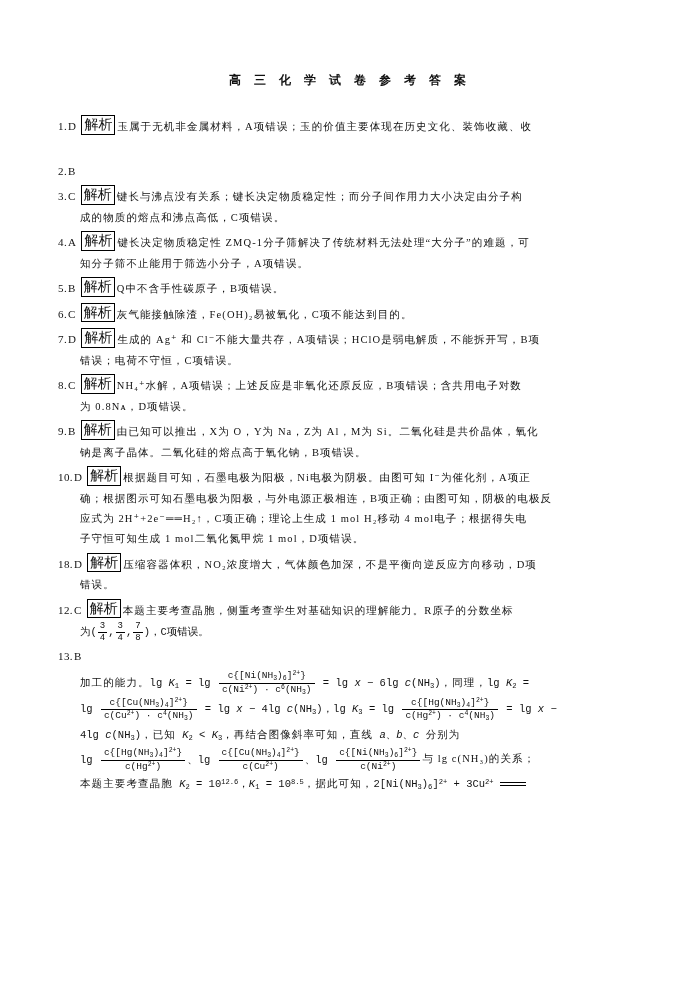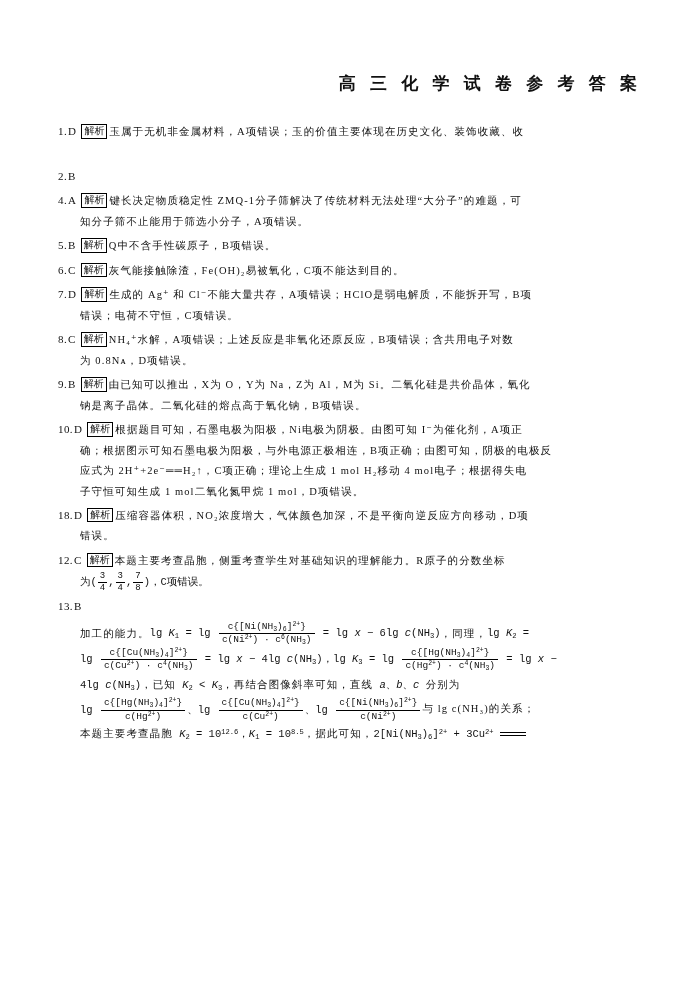--- a/index.html
+++ b/index.html
@@ -16,22 +16,22 @@
     overflow: hidden;
   }
   .page {
     position: relative;
     width: 700px;
     height: 983px;
     box-sizing: border-box;
     padding: 0 58px;
   }
   .doc-title {
-    text-align: right;
-    font-size: 17px;
+    text-align: center;
+    font-size: 12px;
     font-weight: bold;
     letter-spacing: 5px;
     margin-top: 72px;
     margin-bottom: 26px;
     font-family: "Liberation Serif", "DejaVu Serif", serif;
   }
   .qitem {
     font-size: 10.5px;
     line-height: 1.95;
     margin-bottom: 3px;
@@ -43,21 +43,21 @@
   }
   .ans {
     font-size: 11px;
     padding-left: 1px;
     padding-right: 3px;
   }
   .tag {
     display: inline-block;
     border: 1px solid #000;
     padding: 0 2px;
-    font-size: 10px;
+    font-size: 14px;
     line-height: 1.25;
     margin: 0 2px;
     vertical-align: 1px;
     letter-spacing: 0;
   }
   .body-text {
     letter-spacing: 1.1px;
   }
   .indent {
     display: inline-block;
@@ -123,20 +123,24 @@
 
   <div class="qitem">
     <span class="qnum">1.</span><span class="ans">D</span><span class="tag">解析</span><span class="body-text">玉属于无机非金属材料，A项错误；玉的价值主要体现在历史文化、装饰收藏、收</span><br>
     <span class="indent"></span>
   </div>
 
   <div class="qitem">
     <span class="qnum">2.</span><span class="ans">B</span>
   </div>
 
+  <div class="qitem">
+    <span class="qnum">3.</span><span class="ans">C</span><span class="tag">解析</span><span class="body-text">键长与沸点没有关系；键长决定物质稳定性；而分子间作用力大小决定由分子构</span><br>
+    <span class="indent"></span><span class="body-text">成的物质的熔点和沸点高低，C项错误。</span>
+  </div>
 
   <div class="qitem">
     <span class="qnum">4.</span><span class="ans">A</span><span class="tag">解析</span><span class="body-text">键长决定物质稳定性 ZMQ-1分子筛解决了传统材料无法处理“大分子”的难题，可</span><br>
     <span class="indent"></span><span class="body-text">知分子筛不止能用于筛选小分子，A项错误。</span>
   </div>
 
   <div class="qitem">
     <span class="qnum">5.</span><span class="ans">B</span><span class="tag">解析</span><span class="body-text">Q中不含手性碳原子，B项错误。</span>
   </div>
 

